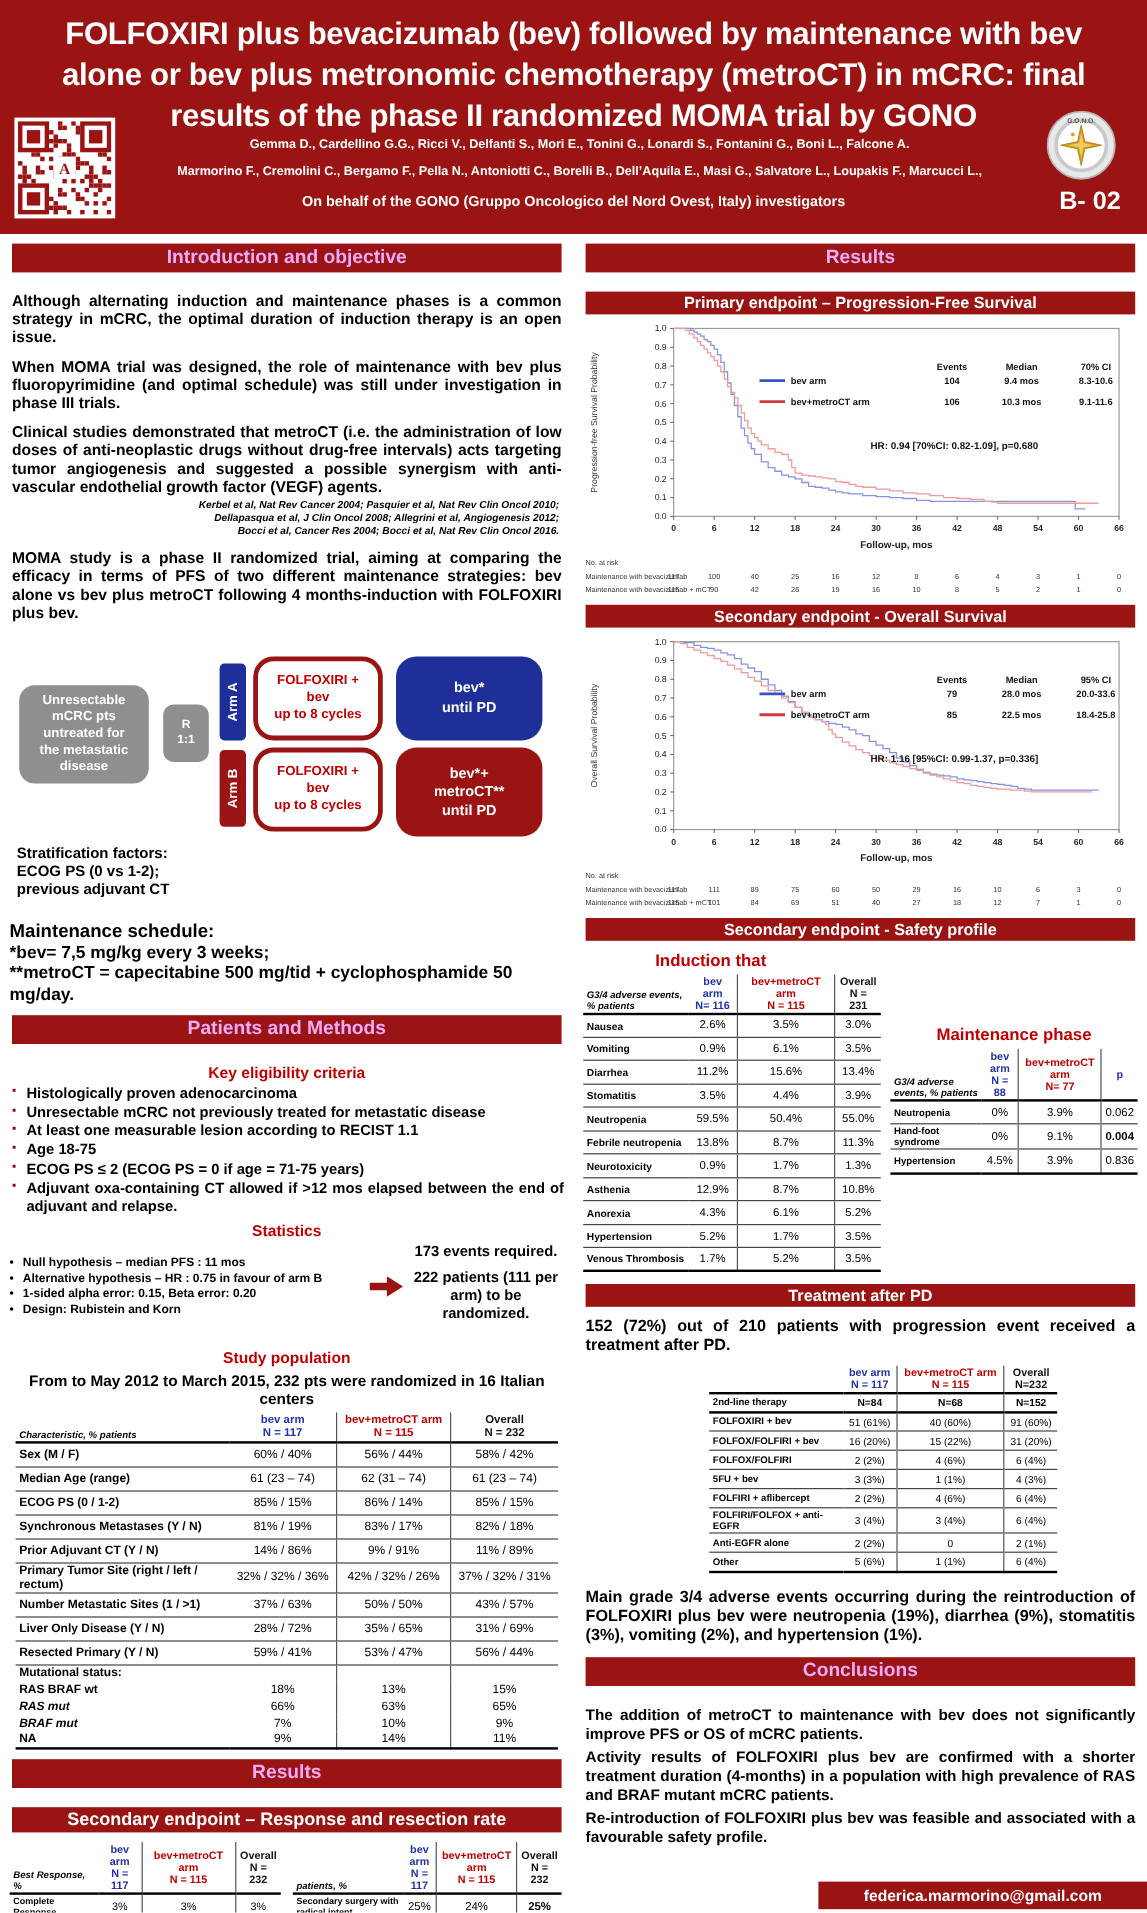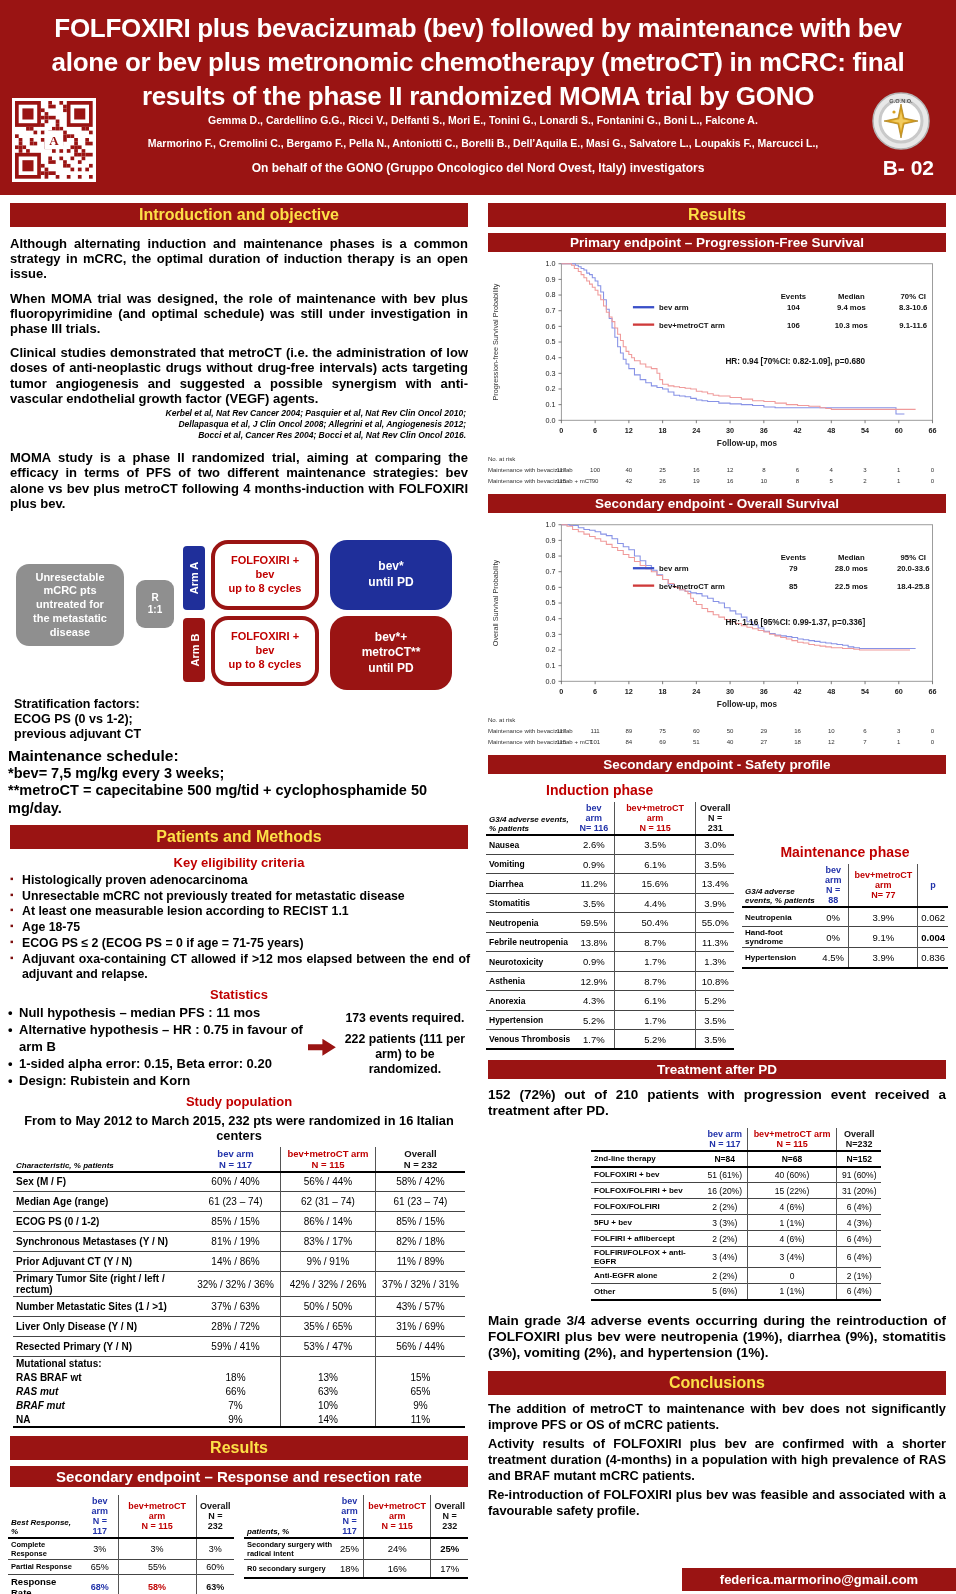--- a/index.html
+++ b/index.html
@@ -16,22 +16,22 @@
   .authors{font-weight:bold;font-size:10.5px;line-height:1.5;text-align:center;margin:7px 120px 0 130px;}
   .behalf{font-weight:bold;font-size:12px;text-align:center;margin-top:9px;}
   .qr{position:absolute;left:12px;top:98px;width:84px;height:84px;background:#fff;padding:3px;}
   .gono{position:absolute;right:26px;top:92px;}
   .badge{position:absolute;right:22px;top:156px;font-weight:bold;font-size:21px;}
 
   
   .cols{display:flex;}
   .col{width:478px;padding:0 8px;}
 
-  .bar{background:var(--maroon);color:#fde047;font-weight:bold;text-align:center;font-size:16px;
-       padding:3px 0;margin:8px 2px 6px 2px;}
+  .bar{background:var(--maroon);color:#f0abfc;font-weight:bold;text-align:center;font-size:16px;
+       padding:3px 0;margin:8px 2px 16px 2px;}
   .subbar{background:var(--maroon);color:#fff;font-weight:bold;text-align:center;font-size:13.5px;
        padding:2px 4px;margin:4px 2px;}
   .para{font-size:13px;font-weight:bold;text-align:justify;line-height:1.17;margin:9px 2px;}
   .refs{font-size:8.5px;font-weight:bold;font-style:italic;text-align:right;line-height:1.3;margin:1px 4px 6px 0;}
   .red-center{color:var(--red-txt);font-weight:bold;text-align:center;font-size:13px;margin:4px 0 3px 0;}
 
   
   .diagram{position:relative;height:175px;margin:4px 0 2px 0;}
   .dbox{position:absolute;display:flex;align-items:center;justify-content:center;text-align:center;
         font-weight:bold;white-space:pre-line;}
@@ -39,30 +39,30 @@
   .d-r{left:128px;top:60px;width:38px;height:48px;background:var(--gray-box);color:#fff;border-radius:9px;font-size:10px;line-height:1.2;}
   .d-arma{left:175px;top:26px;width:22px;height:64px;background:var(--navy);color:#fff;border-radius:4px;font-size:11px;}
   .d-armb{left:175px;top:98px;width:22px;height:64px;background:var(--maroon);color:#fff;border-radius:4px;font-size:11px;}
   .vtext{transform:rotate(-90deg);white-space:nowrap;}
   .d-inda{left:203px;top:20px;width:108px;height:70px;background:#fff;border:4px solid var(--maroon);border-radius:17px;color:var(--red-txt);font-size:11px;line-height:1.25;}
   .d-indb{left:203px;top:96px;width:108px;height:70px;background:#fff;border:4px solid var(--maroon);border-radius:17px;color:var(--red-txt);font-size:11px;line-height:1.25;}
   .d-mnta{left:322px;top:20px;width:122px;height:70px;background:var(--navy);color:#fff;border-radius:17px;font-size:12px;line-height:1.3;}
   .d-mntb{left:322px;top:96px;width:122px;height:74px;background:var(--maroon);color:#fff;border-radius:17px;font-size:12px;line-height:1.3;}
 
   .strat{font-size:12.5px;font-weight:bold;line-height:1.22;margin-left:6px;}
-  .sched-t{font-size:15.5px;font-weight:bold;margin-top:4px;}
+  .sched-t{font-size:15.5px;font-weight:bold;margin-top:18px;}
   .sched{font-size:14.5px;font-weight:bold;line-height:1.2;}
 
   ul.sq{list-style:none;margin:2px 0 4px 2px;}
   ul.sq li{font-size:12.3px;font-weight:bold;line-height:1.28;padding-left:12px;position:relative;text-align:justify;}
   ul.sq li::before{content:"▪";color:var(--maroon-dk);position:absolute;left:0;top:0;font-size:10px;}
 
   .stats-flex{display:flex;align-items:center;margin:2px 0;}
   ul.dot{list-style:none;width:300px;}
-  ul.dot li{font-size:13px;font-weight:bold;line-height:1.3;padding-left:11px;position:relative;}
+  ul.dot li{font-size:10px;font-weight:bold;line-height:1.3;padding-left:11px;position:relative;}
   ul.dot li::before{content:"•";position:absolute;left:0;}
   .arrow{width:28px;height:17px;background:var(--maroon);margin:0 4px;
          clip-path:polygon(0 32%,52% 32%,52% 0,100% 50%,52% 100%,52% 68%,0 68%);flex:none;}
   .req{width:132px;text-align:center;font-weight:bold;font-size:12.3px;line-height:1.22;}
   .req div{margin-bottom:6px;}
 
   
   table.ptable{border-collapse:collapse;border-bottom:2px solid #000;margin:4px auto 6px auto;}
   .ptable th,.ptable td{padding:1px 3px;vertical-align:middle;}
   .ptable thead th{border-bottom:2.5px solid #000;font-size:9px;}
@@ -306,21 +306,21 @@
           <li>Alternative hypothesis – HR : 0.75 in favour of arm B</li>
           <li>1-sided alpha error: 0.15, Beta error: 0.20</li>
           <li>Design: Rubistein and Korn</li>
         </ul>
         <div class="arrow"></div>
         <div class="req">
           <div>173 events required.</div>
           <div>222 patients (111 per arm) to be randomized.</div>
         </div>
       </div>
-      <div class="red-center" style="margin-top:4px;">Study population</div>
+      <div class="red-center" style="margin-top:16px;">Study population</div>
       <div style="font-size:12.8px;font-weight:bold;text-align:center;margin:4px 0 2px 0;">From to May 2012 to March 2015, 232 pts were randomized in 16 Italian centers</div>
 
       <div>
           <table class="ptable t-pop">
             <thead>
               <tr>
                 <th class="lblh">Characteristic, % patients</th>
                 <th class="val c-blue">
                   <div>bev arm</div>
                   <div>N = 117</div>
@@ -719,21 +719,21 @@
               <text x="392.1818181818182" y="235" text-anchor="middle" font-size="6.3" font-family="Liberation Sans, sans-serif" fill="#333">7</text>
               <text x="427.09090909090907" y="235" text-anchor="middle" font-size="6.3" font-family="Liberation Sans, sans-serif" fill="#333">1</text>
               <text x="462" y="235" text-anchor="middle" font-size="6.3" font-family="Liberation Sans, sans-serif" fill="#333">0</text>
             </g>
           </svg>
         </div>
 
       <div class="subbar">Secondary endpoint - Safety profile</div>
       <div class="saf-flex">
         <div style="width:254px;">
-          <div class="ind-title" style="text-align:left;padding-left:60px;">Induction phase</div>
+          <div class="ind-title" style="text-align:left;padding-left:60px;">Induction that</div>
           <div>
               <table class="ptable t-ind">
                 <thead>
                   <tr>
                     <th class="lblh">G3/4 adverse events, % patients</th>
                     <th class="val c-blue">
                       <div>bev arm</div>
                       <div>N= 116</div>
                     </th>
                     <th class="val c-red">

